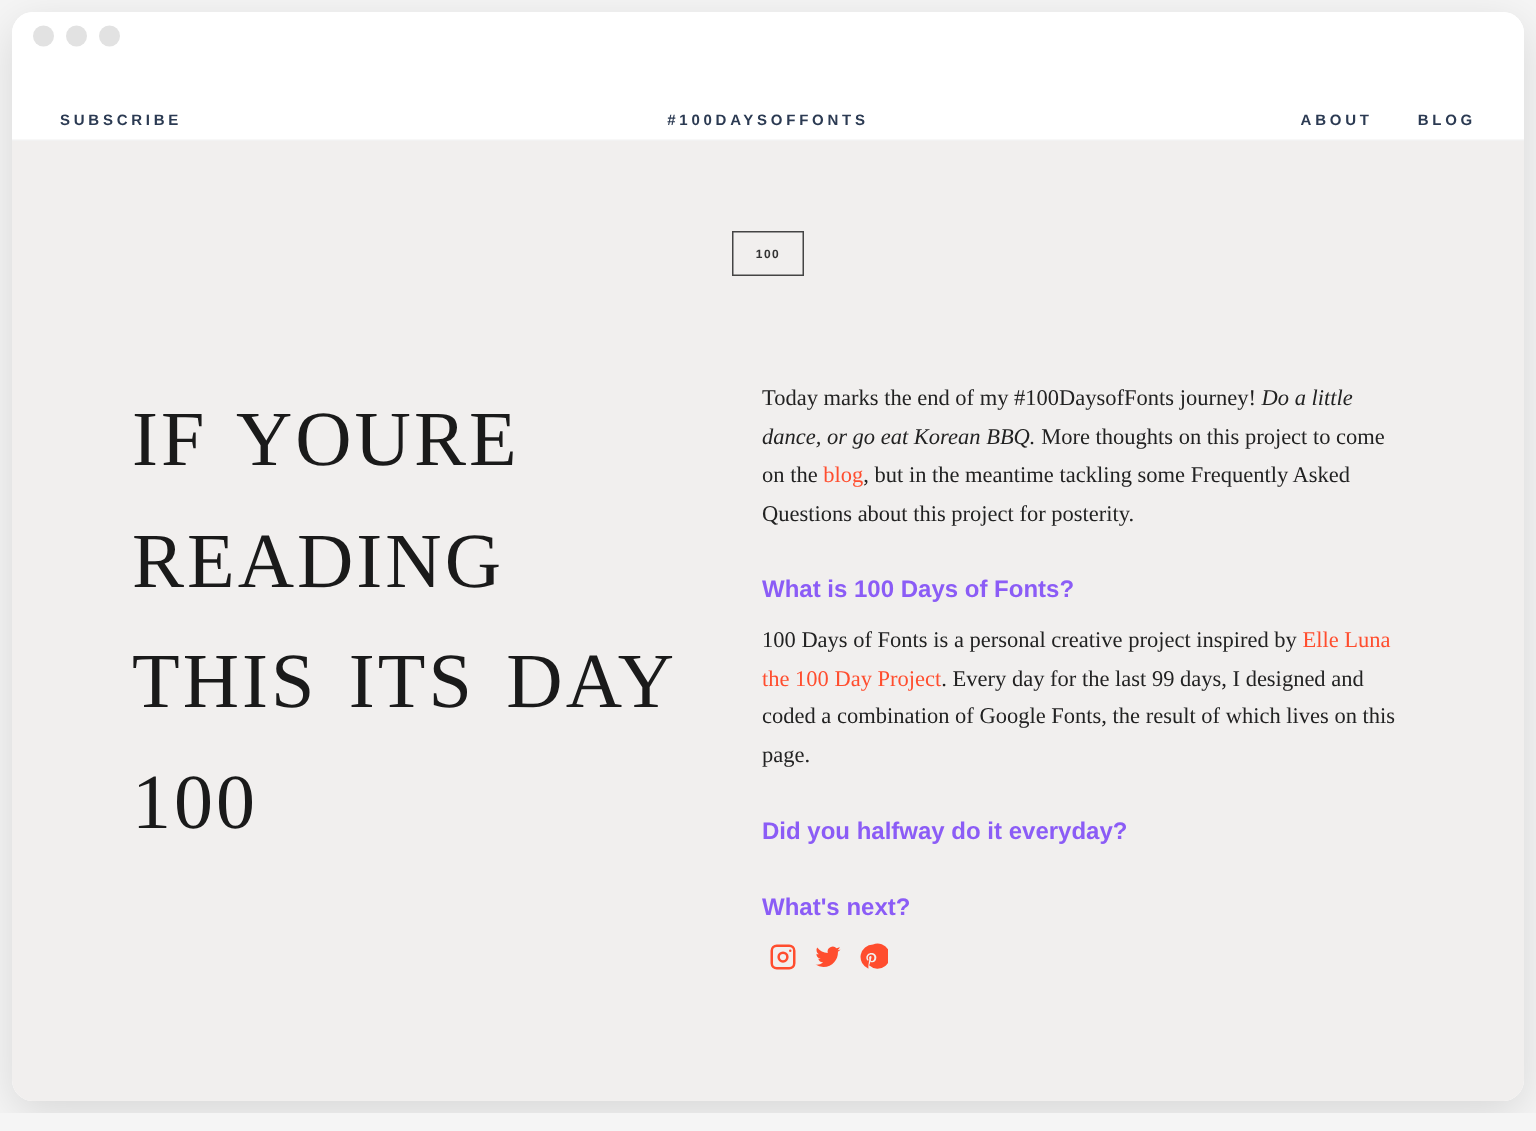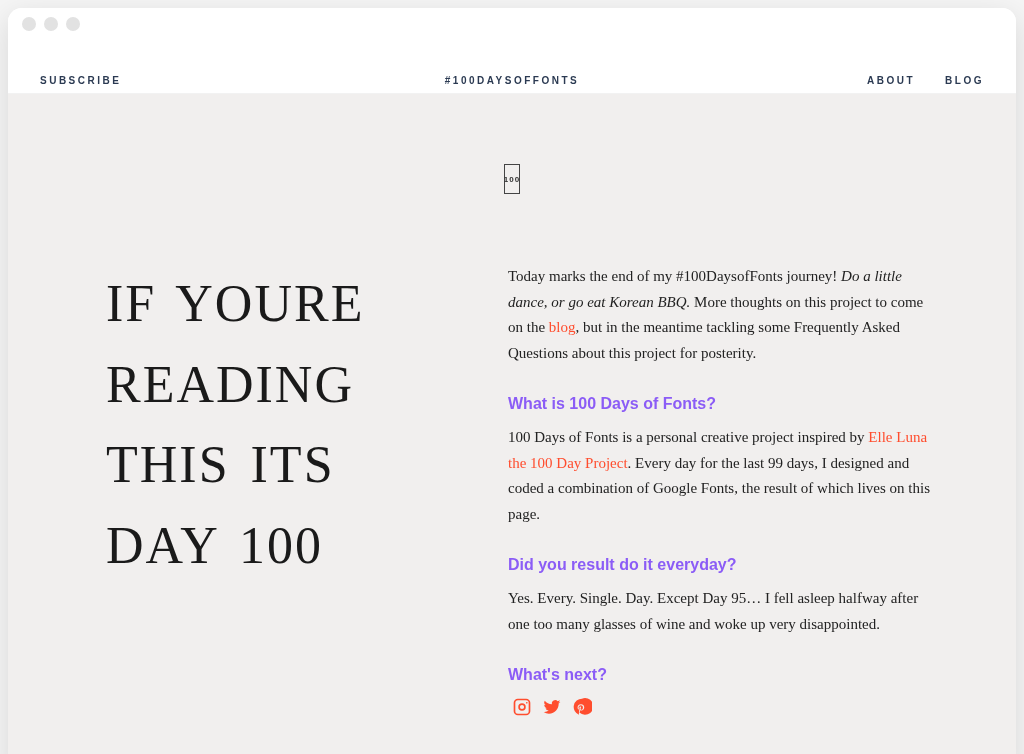--- a/index.html
+++ b/index.html
@@ -60,27 +60,27 @@
       display: flex;
       gap: 30px;
     }
     .page-body {
       background: #f1efee;
       min-height: 640px;
       padding: 60px 80px 40px 80px;
       position: relative;
     }
     .badge-box {
-      width: 16px;
+      width: 48px;
       height: 30px;
       border: 1px solid #444;
       display: flex;
       align-items: center;
       justify-content: center;
-      margin: 10px auto 70px auto;
+      margin: 0 auto 70px auto;
       font-family: Arial, sans-serif;
       font-size: 8px;
       font-weight: bold;
       letter-spacing: 1px;
       color: #333;
     }
     .content-row {
       display: flex;
       gap: 50px;
       align-items: flex-start;
@@ -91,21 +91,20 @@
     }
     .headline-text {
       font-family: "Comic Sans MS", "Segoe Script", "Bradley Hand", cursive;
       font-size: 52px;
       line-height: 1.55;
       font-weight: 400;
       color: #1a1a1a;
       text-transform: uppercase;
       letter-spacing: 2px;
       word-spacing: 6px;
-      margin-left: 18px;
     }
     .text-col {
       flex: 1;
       font-size: 15px;
       line-height: 1.7;
       color: #222;
     }
     .text-col p { margin-bottom: 10px; }
     .text-col h3 {
       font-family: -apple-system, "Helvetica Neue", Arial, sans-serif;
@@ -155,22 +154,21 @@
       <div class="text-col">
         <p>
           <span>Today marks the end of my #100DaysofFonts journey! </span><em>Do a little dance, or go eat Korean BBQ.</em><span> More thoughts on this project to come on the </span><a class="link-accent">blog</a><span>, but in the meantime tackling some Frequently Asked Questions about this project for posterity.</span>
         </p>
 
         <h3>What is 100 Days of Fonts?</h3>
         <p>
           <span>100 Days of Fonts is a personal creative project inspired by </span><a class="link-accent">Elle Luna the 100 Day Project</a><span>. Every day for the last 99 days, I designed and coded a combination of Google Fonts, the result of which lives on this page.</span>
         </p>
 
-        <h3>Did you result do it everyday?</h3>
-        <p>Yes. Every. Single. Day. Except Day 95… I fell asleep halfway after one too many glasses of wine and woke up very disappointed.</p>
+        <h3>Did you halfway do it everyday?</h3>
 
         <h3>What's next?</h3>
         <p>
           <span class="social-row">
             <span>
               <svg viewBox="0 0 24 24">
                   <path d="M7 2h10a5 5 0 0 1 5 5v10a5 5 0 0 1-5 5H7a5 5 0 0 1-5-5V7a5 5 0 0 1 5-5zm0 2a3 3 0 0 0-3 3v10a3 3 0 0 0 3 3h10a3 3 0 0 0 3-3V7a3 3 0 0 0-3-3H7zm5 3.5A4.5 4.5 0 1 1 7.5 12 4.5 4.5 0 0 1 12 7.5zm0 2A2.5 2.5 0 1 0 14.5 12 2.5 2.5 0 0 0 12 9.5zM17.8 6a1 1 0 1 1-1 1 1 1 0 0 1 1-1z"></path>
                 </svg>
             </span>
             <span>

